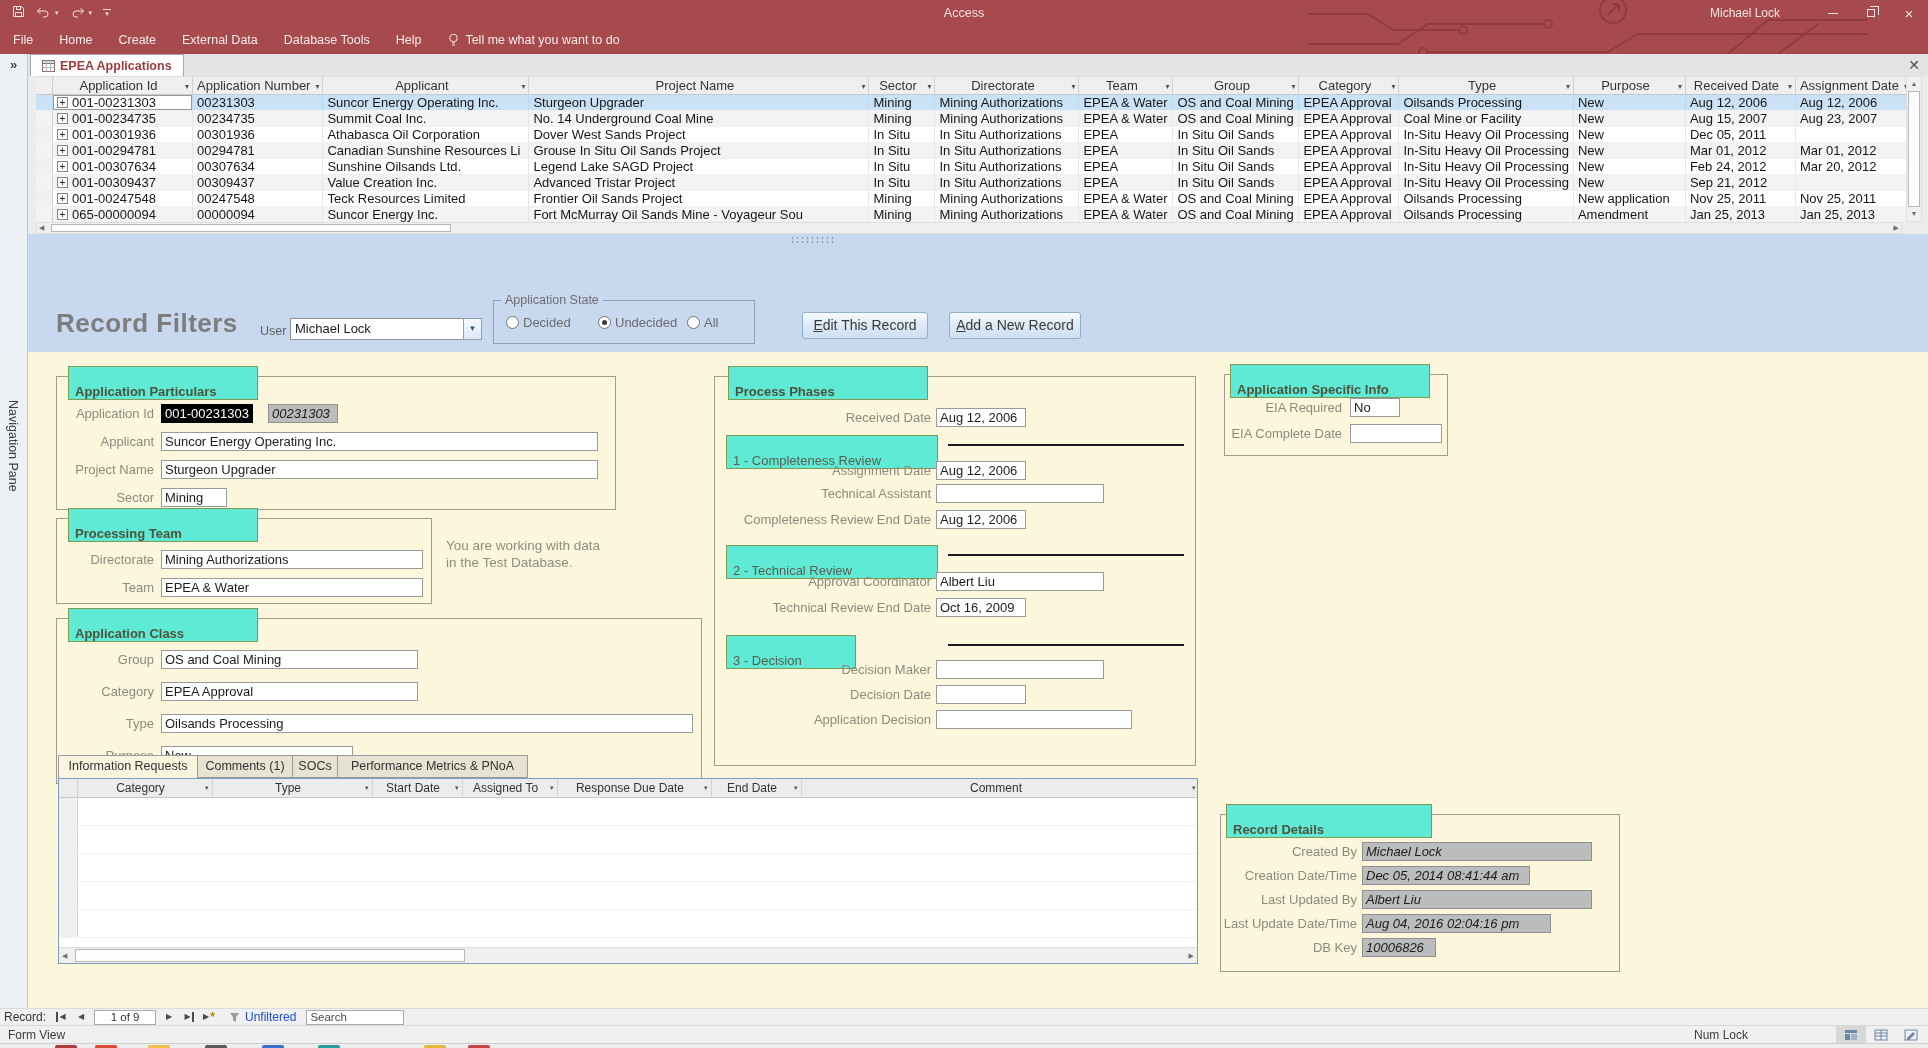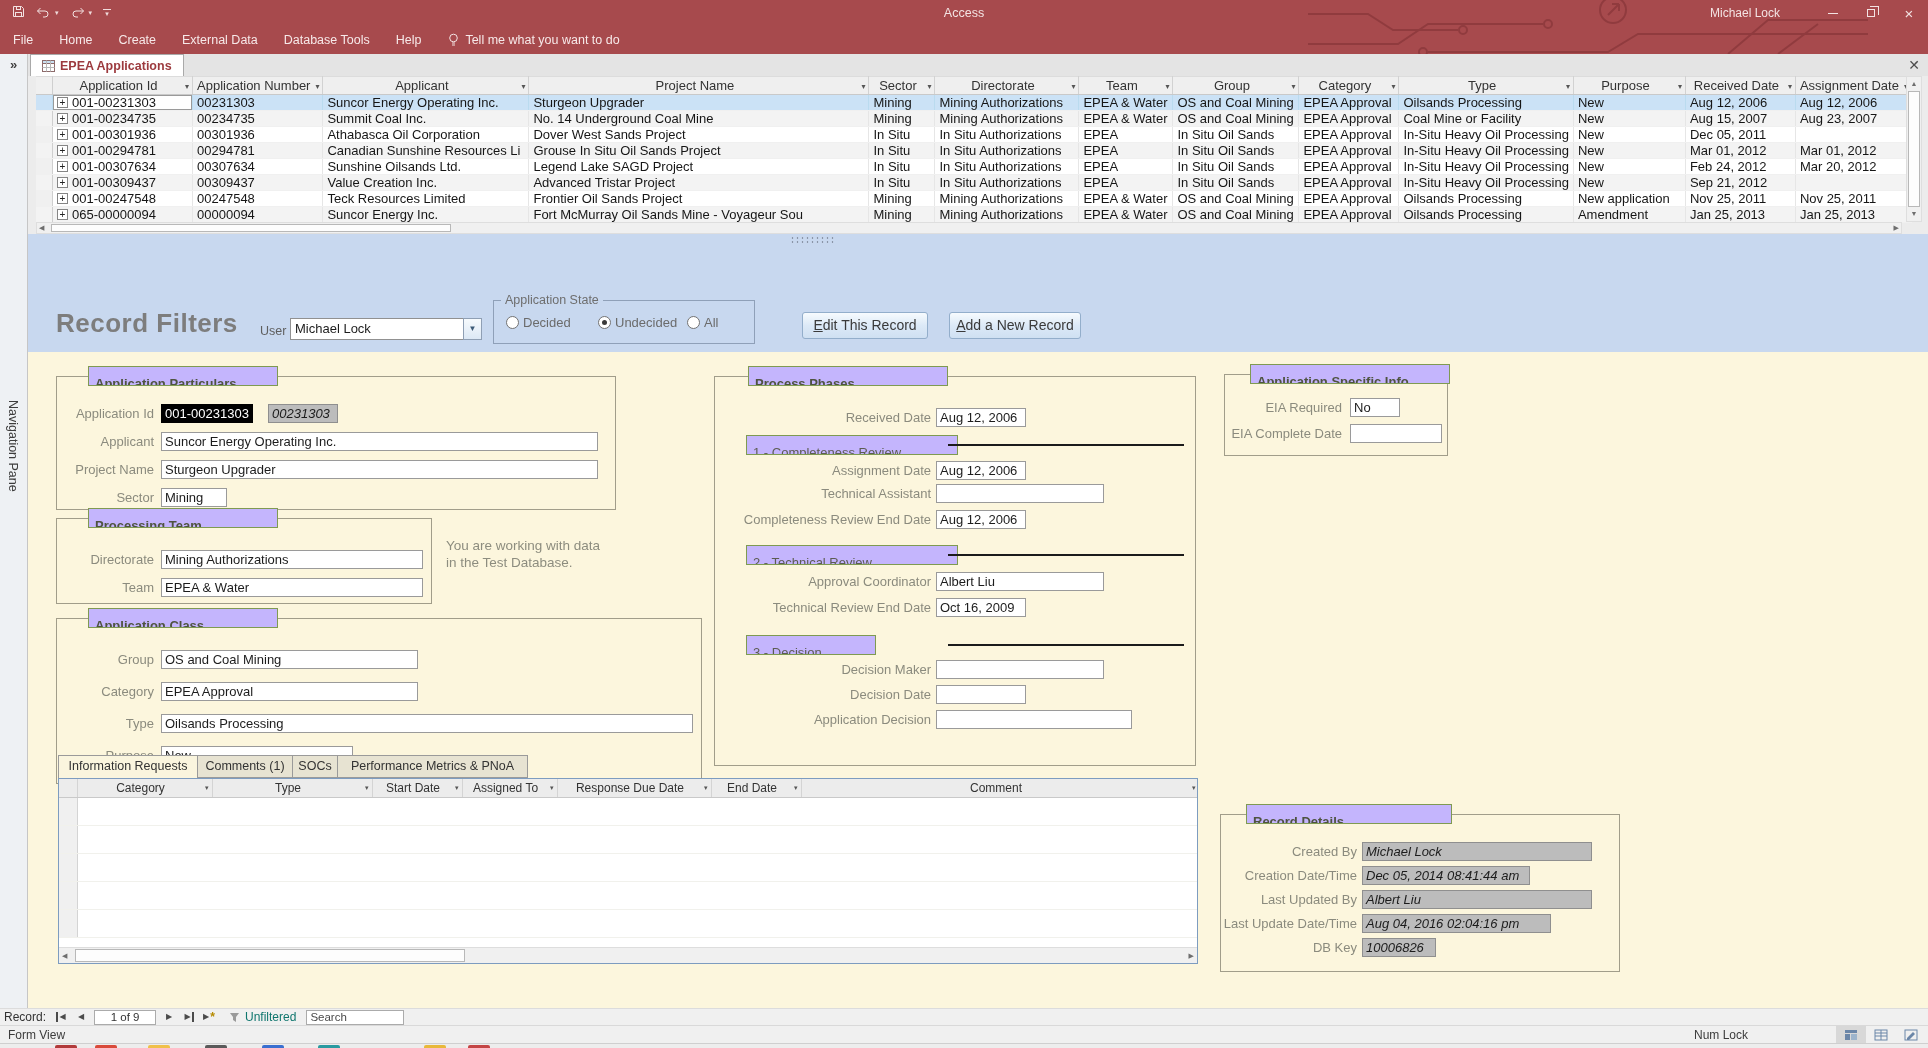--- a/index.html
+++ b/index.html
@@ -67,21 +67,21 @@
   .groupbox { position:absolute; left:465px; top:66px; width:262px; height:44px; border:1px solid #8fa0b8; }
   .gb-label { position:absolute; left:7px; top:-8px; background:#c8d8ef; padding:0 4px; font-size:12.5px; color:#6e6e6e; }
   .radio-item { position:absolute; top:14px; display:flex; align-items:center; gap:4px; font-size:13px; color:#6b6b6b; white-space:nowrap; }
   .radio { width:13px; height:13px; border:1px solid #737373; border-radius:50%; background:#fff; position:relative; flex:none; }
   .radio.on::after { content:""; position:absolute; left:3px; top:3px; width:5px; height:5px; border-radius:50%; background:#3a3a3a; }
   .btn { position:absolute; height:27px; border:1px solid #93aecb; border-radius:3px; background:linear-gradient(#f7fbfe,#dce9f7 50%,#cfe0f2); font-size:14px; color:#3a3a3a; text-align:center; line-height:25px; white-space:nowrap; }
 
   
   .yellow { position:absolute; left:28px; top:352px; right:0; height:656px; background:#fcf6dd; }
   .box { position:absolute; border:1px solid #a19d8a; }
-  .chip { position:absolute; background:#c4b5fd; border:1px solid #7f9a52; color:#4e5340; font-weight:bold; font-size:13px; height:20px; line-height:18px; padding:8px 6px; white-space:nowrap; overflow:hidden;margin-left:20px; }
+  .chip { position:absolute; background:#5eead4; border:1px solid #7f9a52; color:#4e5340; font-weight:bold; font-size:13px; height:20px; line-height:18px; padding:16px 6px; white-space:nowrap; overflow:hidden; }
   .flabel { position:absolute; font-size:13px; color:#8b8b7e; text-align:right; line-height:19px; white-space:nowrap; }
   .fval { position:absolute; height:19px; background:#fff; border:1px solid #9a9a9a; font-size:13px; color:#1c1c1c; line-height:17px; padding:0 3px; white-space:nowrap; overflow:hidden; }
   .fval.black { background:#000; color:#fff; border-color:#000; }
   .fval.gray { background:#bcbcbc; border-color:#8f8f8f; font-style:italic; }
   .phase-hr { position:absolute; height:2px; background:#1b1b1b; }
   .note { position:absolute; font-size:13.5px; color:#8d8d7f; white-space:nowrap; }
 
   
   .tabs { position:absolute; left:30px; top:403px; height:24px; display:flex; }
   .tab { height:23px; border:1px solid #9a9a9a; border-left-width:0; background:#e7e3d2; font-size:12.5px; color:#333; text-align:center; line-height:21px; white-space:nowrap; overflow:hidden; }
@@ -99,21 +99,21 @@
   .sf-scroll .rt { position:absolute; right:3px; top:2px; }
 
   
   .recnav { position:absolute; left:0; top:1008px; right:0; height:17px; background:#f0f0f0; border-top:1px solid #dcdcdc; display:flex; align-items:center; font-size:12px; color:#333; padding-left:4px; }
   .nav-btn { width:20px; height:15px; display:flex; align-items:center; justify-content:center; }
   .navglyph { font-size:8px; color:#4b4b4b; line-height:10px; }
   .bar-l { border-left:2px solid #4b4b4b; padding-left:1px; }
   .bar-r { border-right:2px solid #4b4b4b; padding-right:1px; }
   .star { color:#b58a00; font-weight:bold; font-size:12px; margin-left:1px; }
   .pos-box { width:62px; height:15px; background:#fff; border:1px solid #ababab; text-align:center; line-height:13px; font-size:11.5px; margin:0 3px; }
-  .filter-chunk { display:flex; align-items:center; gap:5px; color:#0f766e; margin-left:10px; }
+  .filter-chunk { display:flex; align-items:center; gap:5px; color:#1d4ed8; margin-left:10px; }
   .search-box { width:98px; height:15px; background:#fff; border:1px solid #ababab; font-size:11.5px; color:#4a4a4a; line-height:13px; padding:0 3px; margin-left:10px; }
   .statusbar { position:absolute; left:0; top:1025px; right:0; height:18px; background:#f0f0f0; border-top:1px solid #d9d9d9; font-size:12px; color:#3c3c3c; }
   .sb-left { position:absolute; left:8px; top:2px; }
   .numlock { position:absolute; right:180px; top:2px; }
   .view-btns { position:absolute; right:2px; top:0; height:18px; display:flex; }
   .view-btn { width:30px; height:18px; display:flex; align-items:center; justify-content:center; }
   .view-btn.active { background:#d8d8d8; }
 
   
   .taskbar { position:absolute; left:0; top:1043px; right:0; height:5px; background:#ededed; border-top:1px solid #cfcfcf; }

